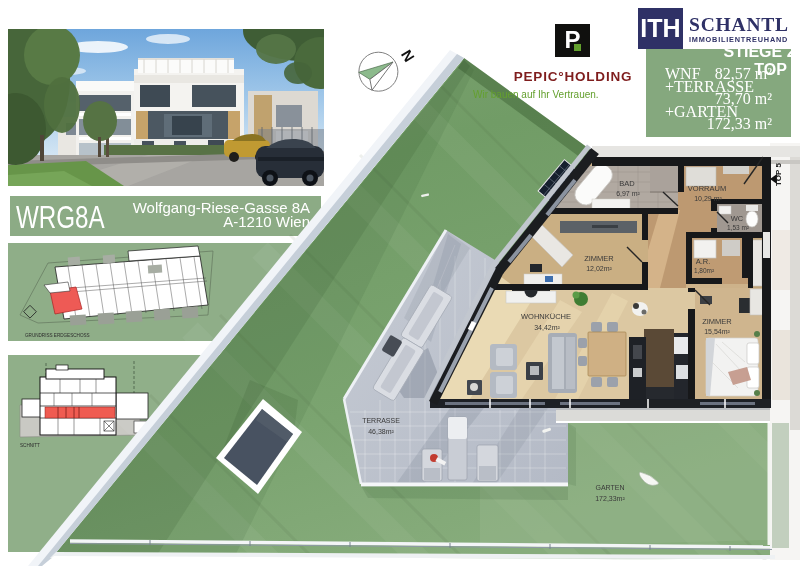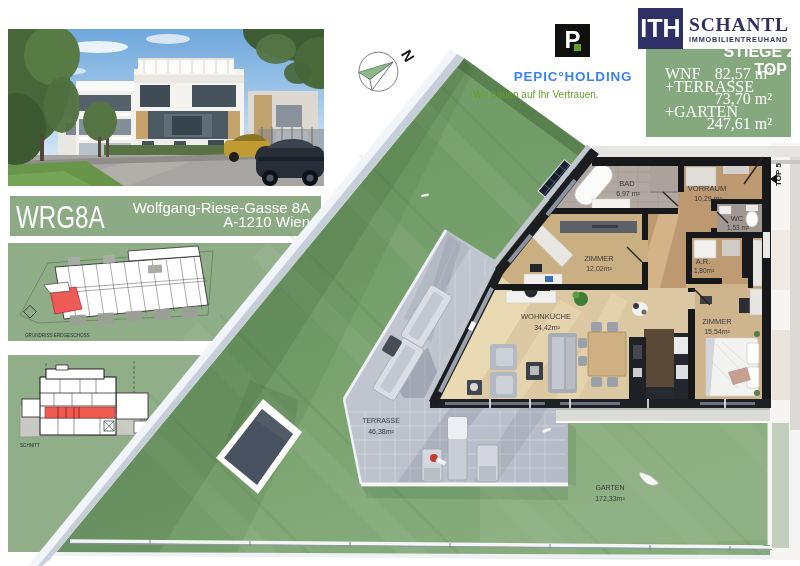--- a/index.html
+++ b/index.html
@@ -605,32 +605,32 @@
   <text x="54" y="16" font-size="15" font-weight="bold" fill="#111" transform="rotate(58 54 12)">N</text>
 </svg>
 </div>
 
 <div class="abs" style="left:555px;top:24px;width:35px;height:33px;background:#10100e;"></div>
 
 <div class="abs" style="left:555px;top:24px;width:35px;height:33px;color:#fff;font-size:24px;font-weight:bold;text-align:center;line-height:32px;">P</div>
 
 <div class="abs" style="left:574px;top:44px;width:7px;height:7px;background:#63a02d;"></div>
 
-<div class="abs" style="left:473px;top:69px;width:200px;text-align:center;color:#3b82f6;font-size:13.5px;font-weight:bold;letter-spacing:0.8px;">PEPIC°HOLDING</div>
+<div class="abs" style="left:473px;top:69px;width:200px;text-align:center;color:#7f1d1d;font-size:13.5px;font-weight:bold;letter-spacing:0.8px;">PEPIC°HOLDING</div>
 
 <div class="abs" style="left:473px;top:89px;width:200px;color:#64a02e;font-size:10px;font-weight:normal;">Wir bauen auf Ihr Vertrauen.</div>
 
 <div class="abs" style="left:646px;top:44px;width:145px;height:93px;background:#85a87e;"></div>
 
 <div class="abs" style="left:694px;top:43px;color:#fff;font-size:16px;font-weight:bold;text-align:right;">STIEGE 2, TOP 5</div>
 
 <div class="abs" style="left:665px;top:68px;width:107px;color:#fff;font-size:16px;line-height:12.5px;font-family:Liberation Serif, serif;">
   <div>WNF<span style="float:right">82,57 m²</span></div>
   <div>+TERRASSE<span style="float:right">73,70 m²</span></div>
-  <div>+GARTEN<span style="float:right">247,61 m²</span></div>
+  <div>+GARTEN<span style="float:right">172,33 m²</span></div>
 </div>
 
 <div class="abs" style="left:638px;top:8px;width:153px;height:41px;background:#ffffff;"></div>
 
 <div class="abs" style="left:638px;top:8px;width:45px;height:41px;background:#2f3166;"></div>
 
 <div class="abs" style="left:638px;top:8px;width:45px;height:32px;color:#fff;font-size:25px;font-weight:bold;text-align:center;line-height:41px;letter-spacing:0px;">ITH</div>
 
 <div class="abs" style="left:689px;top:14px;color:#2f3166;font-size:19.5px;font-weight:bold;font-family:'Liberation Serif',serif;letter-spacing:0.8px;">SCHANTL</div>
 

